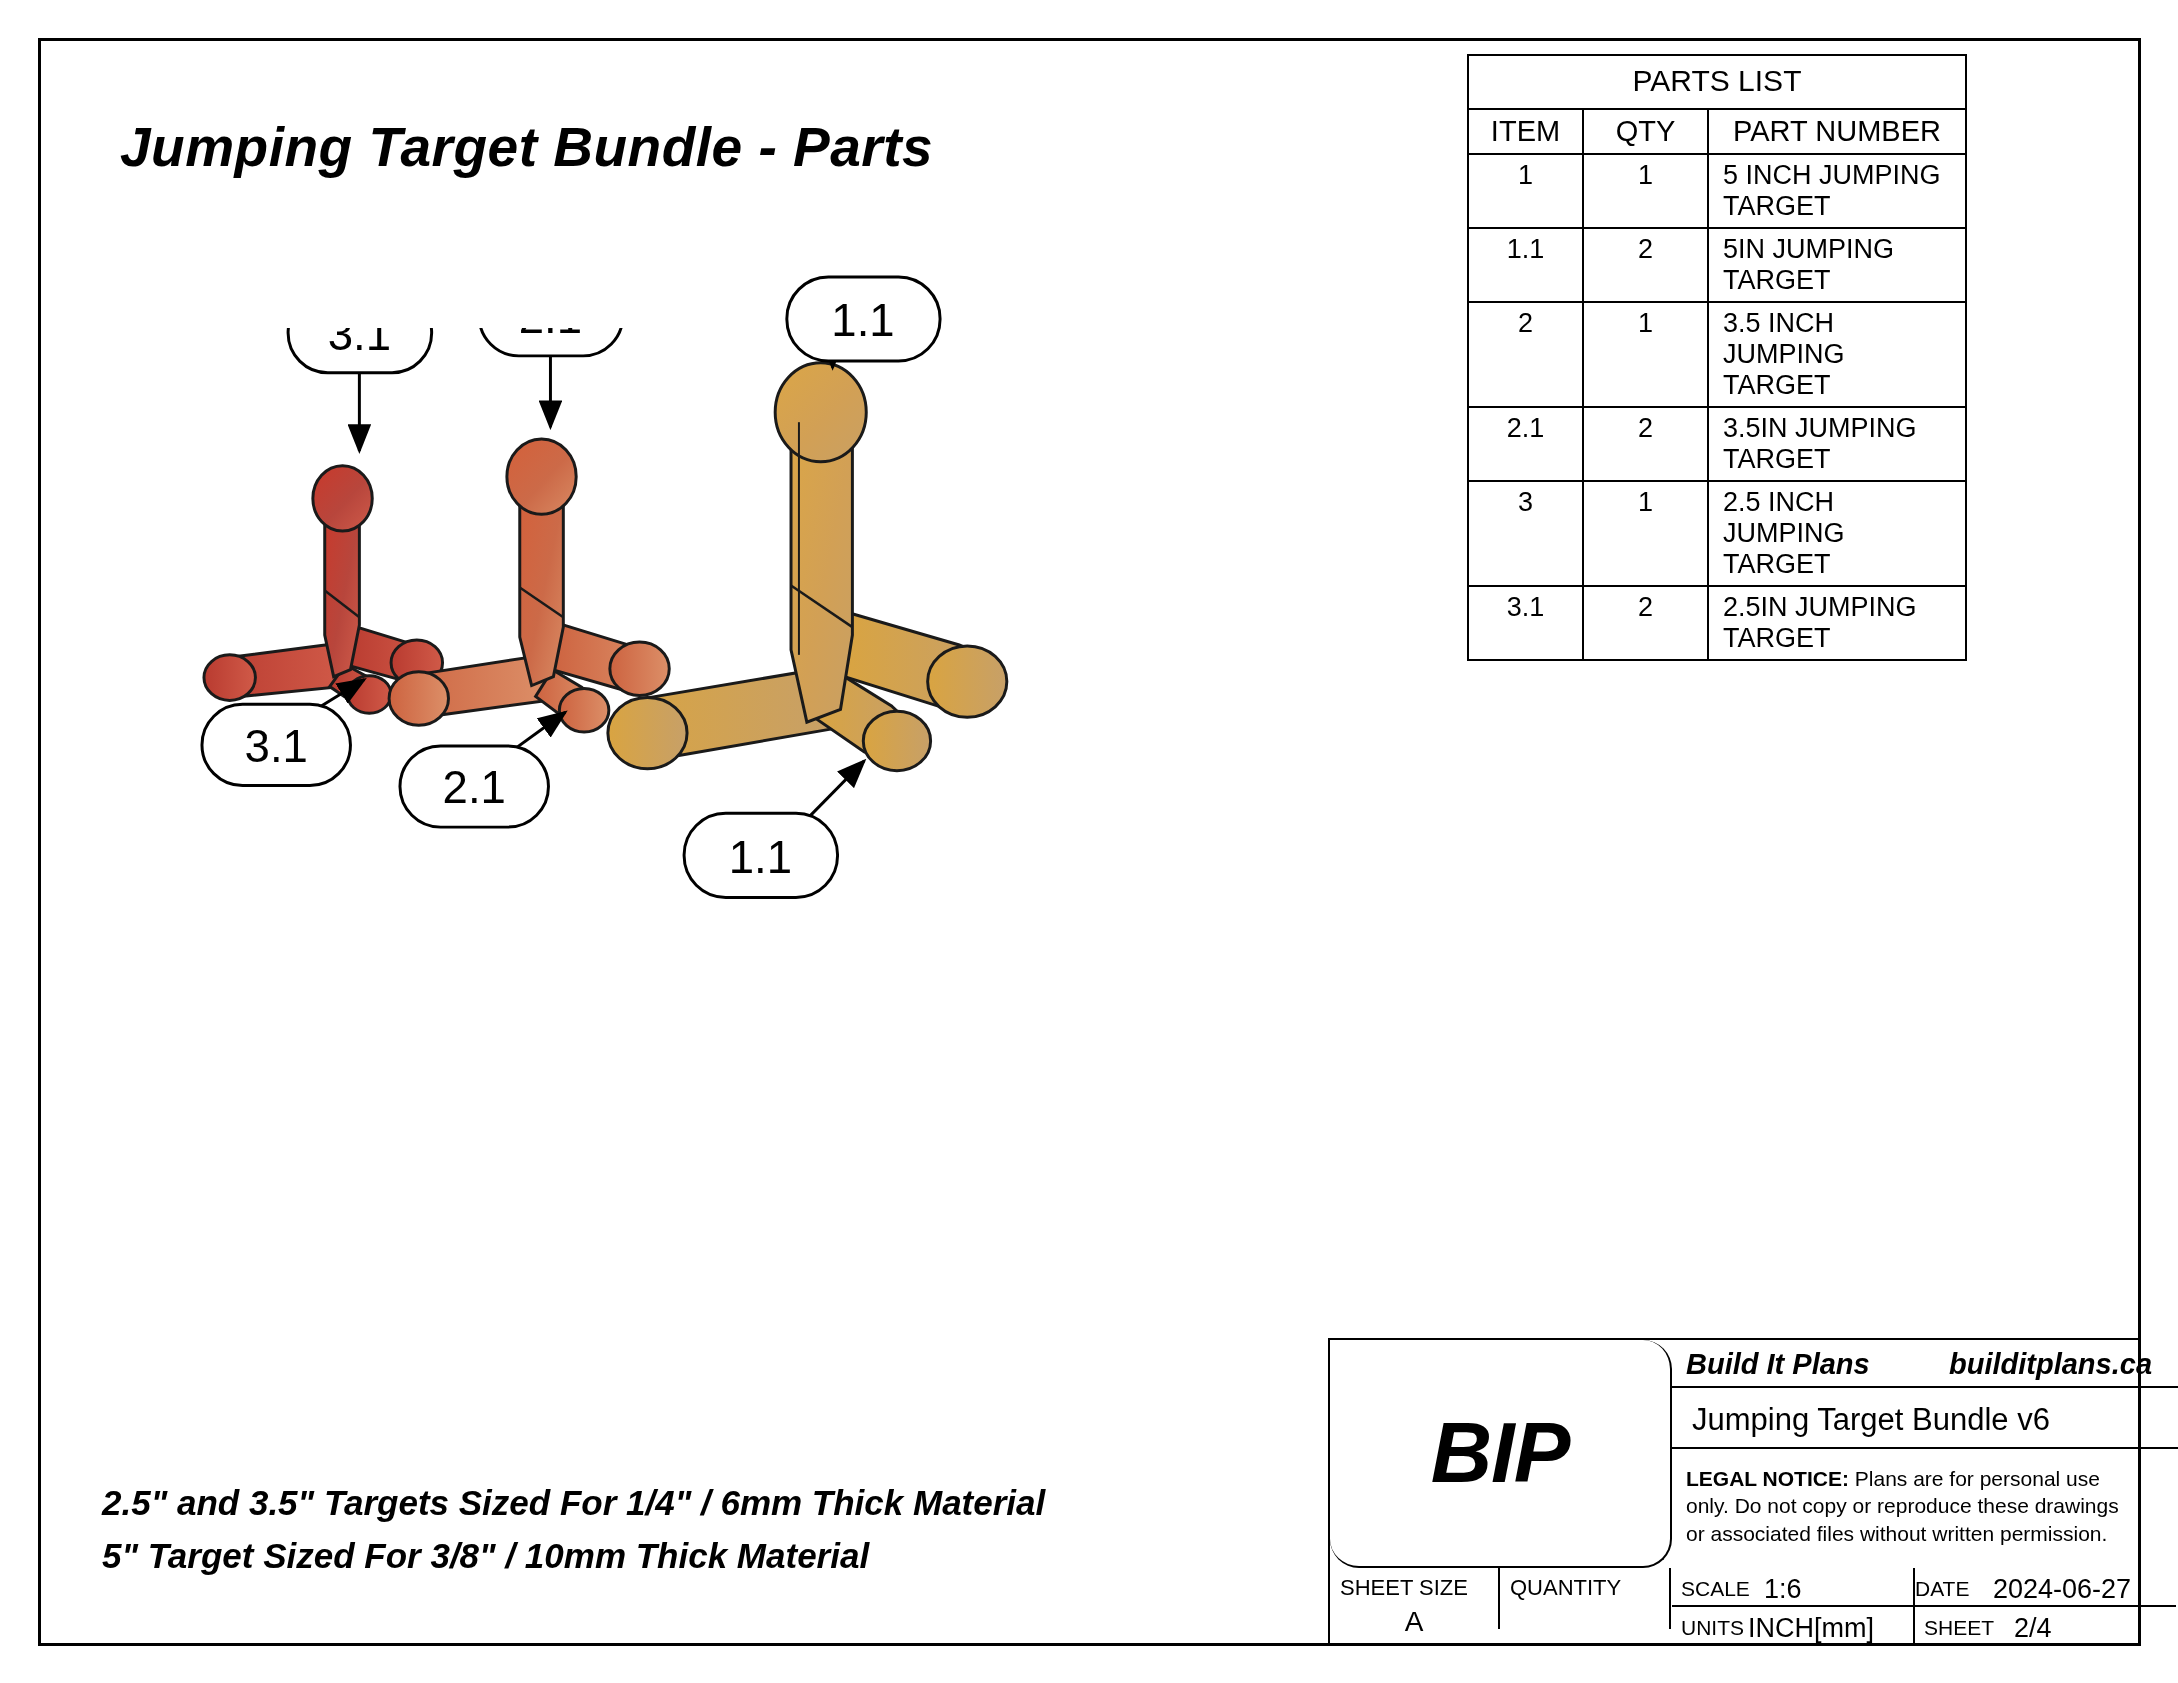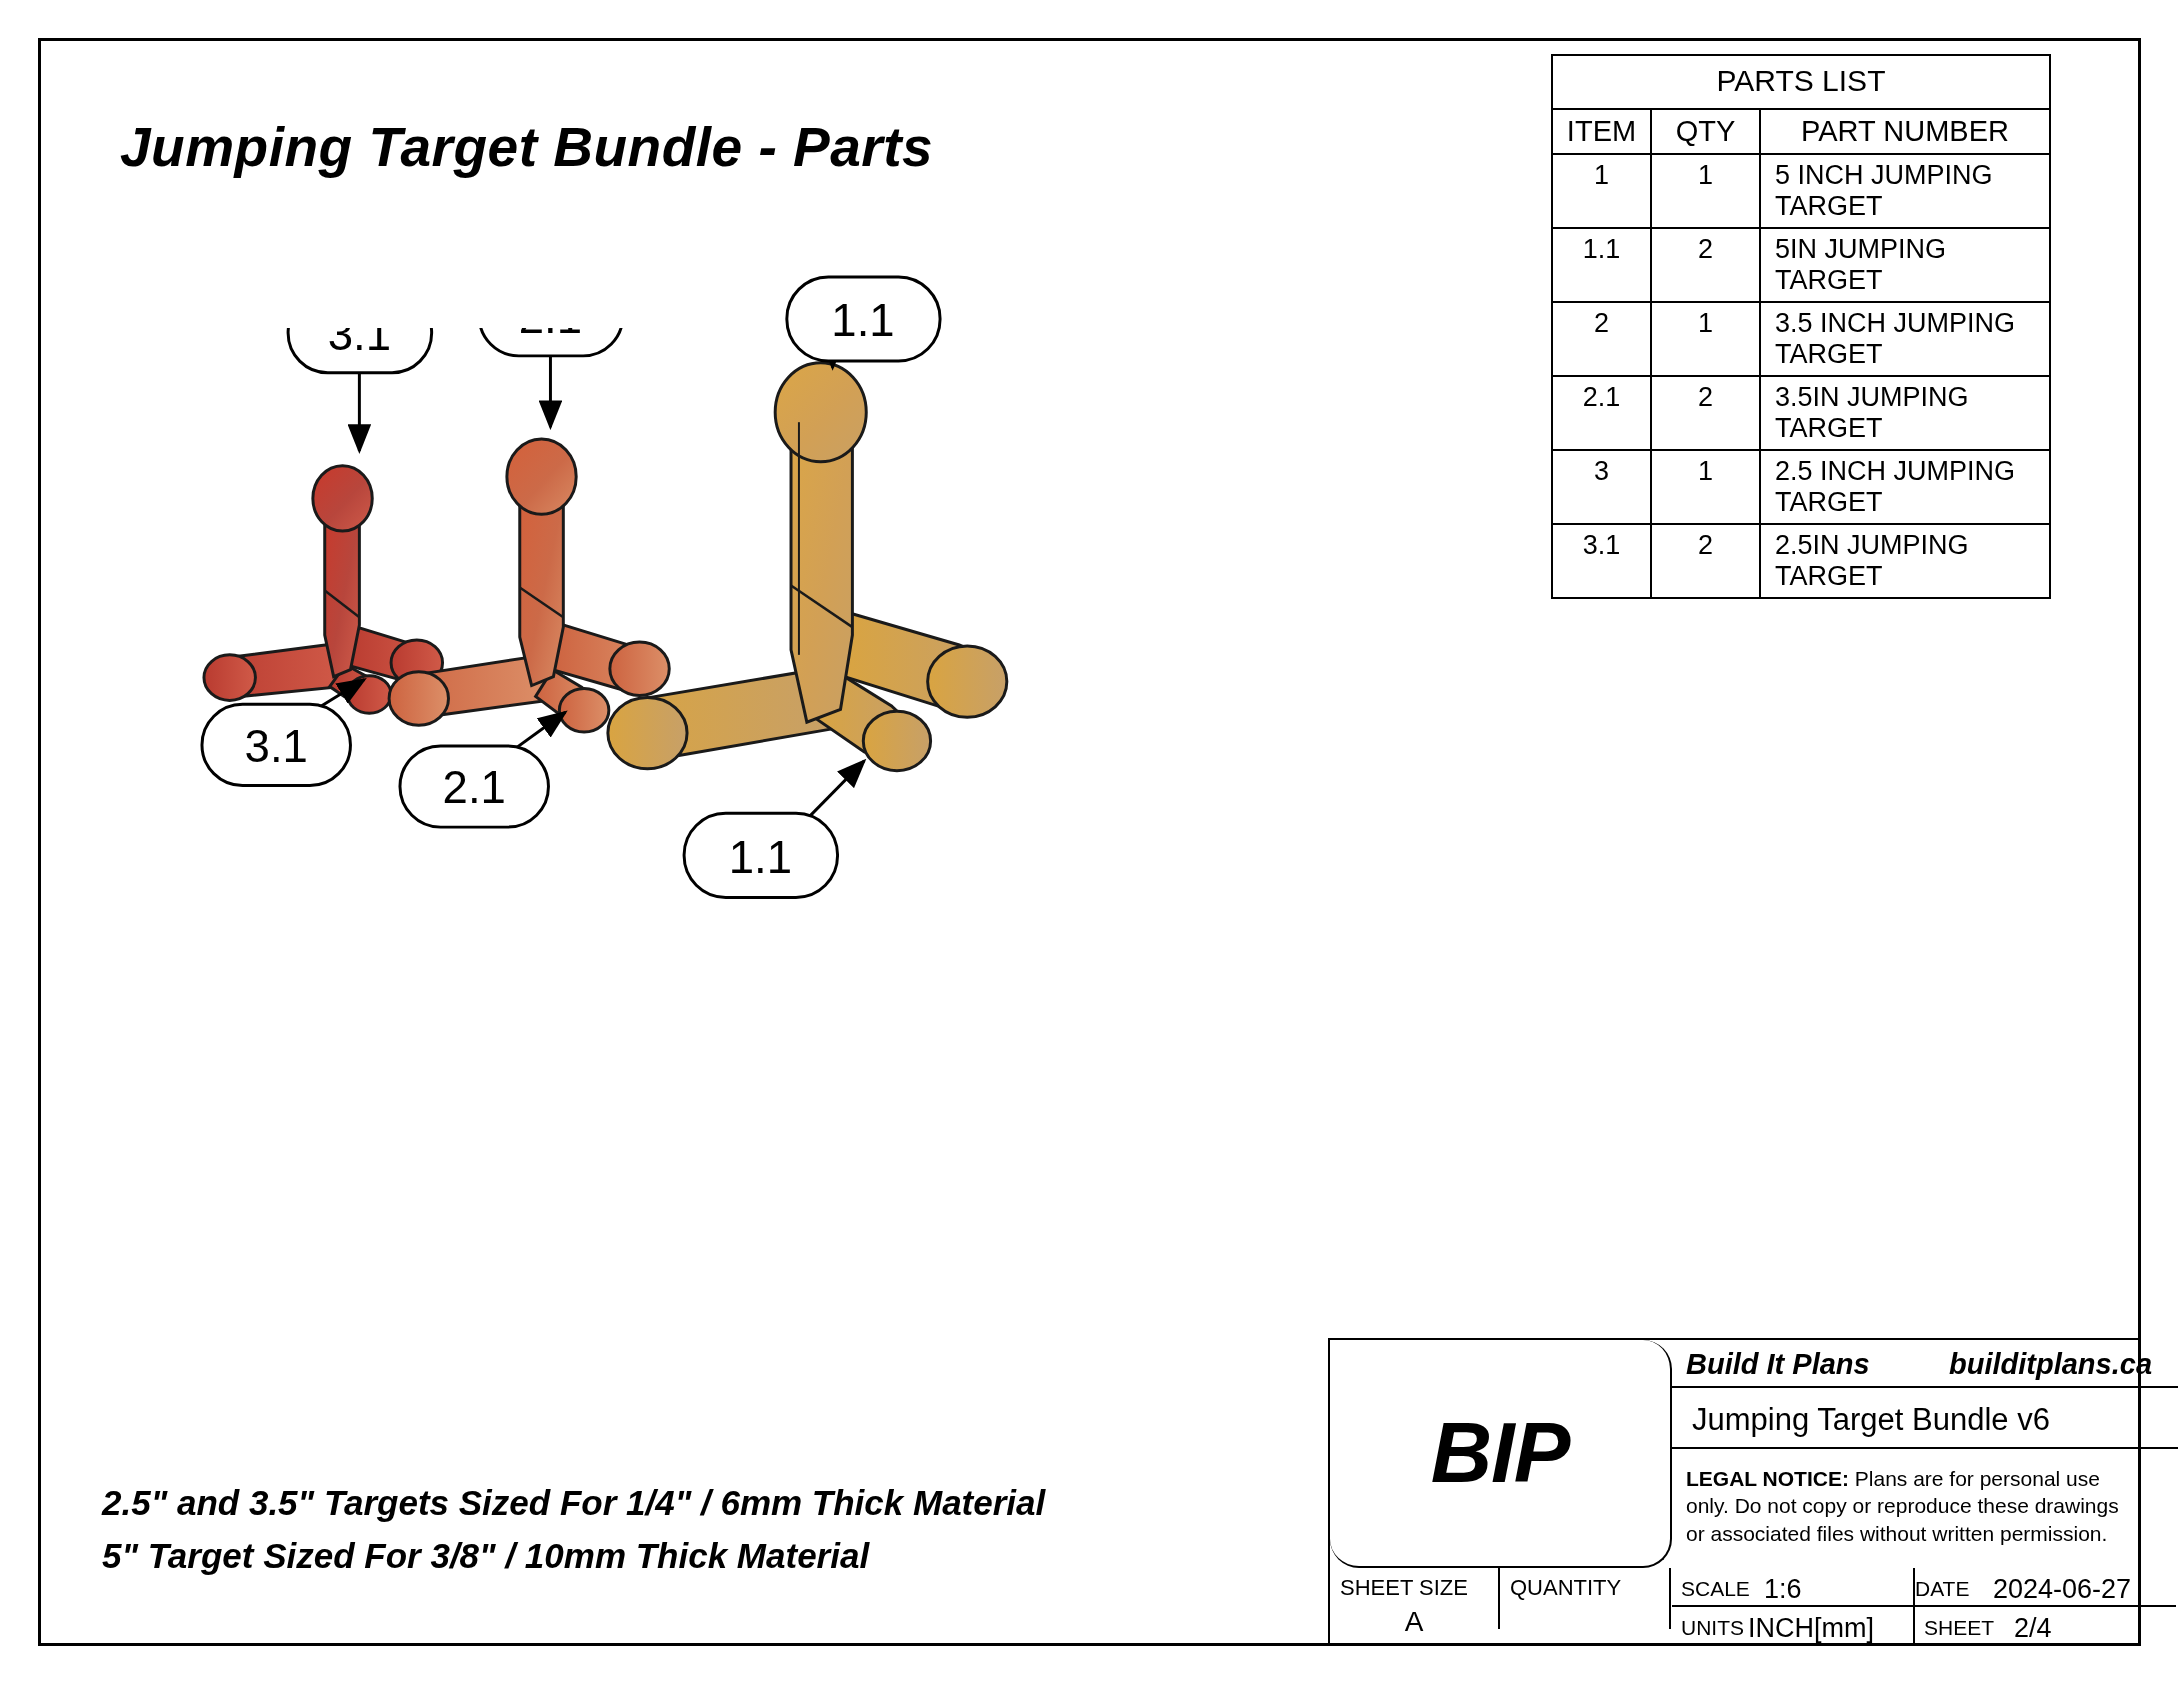--- a/index.html
+++ b/index.html
@@ -33,29 +33,29 @@
     font-size: 55px;
     font-style: italic;
     font-weight: bold;
     letter-spacing: 0.5px;
     white-space: nowrap;
   }
 
   
   #parts-list {
     position: absolute;
-    left: 1510px;
+    left: 1426px;
     top: 13px;
     width: 500px;
     border-collapse: collapse;
     font-size: 27px;
   }
   #parts-list td, #parts-list th {
     border: 2px solid #000;
-    padding: 5px 4px;
+    padding: 5px 12px;
     text-align: center;
     font-weight: normal;
     vertical-align: top;
   }
   #parts-list .title-cell {
     font-size: 30px;
     padding: 8px 0 10px;
   }
   #parts-list .col-item { width: 89px; }
   #parts-list .col-qty { width: 99px; }

